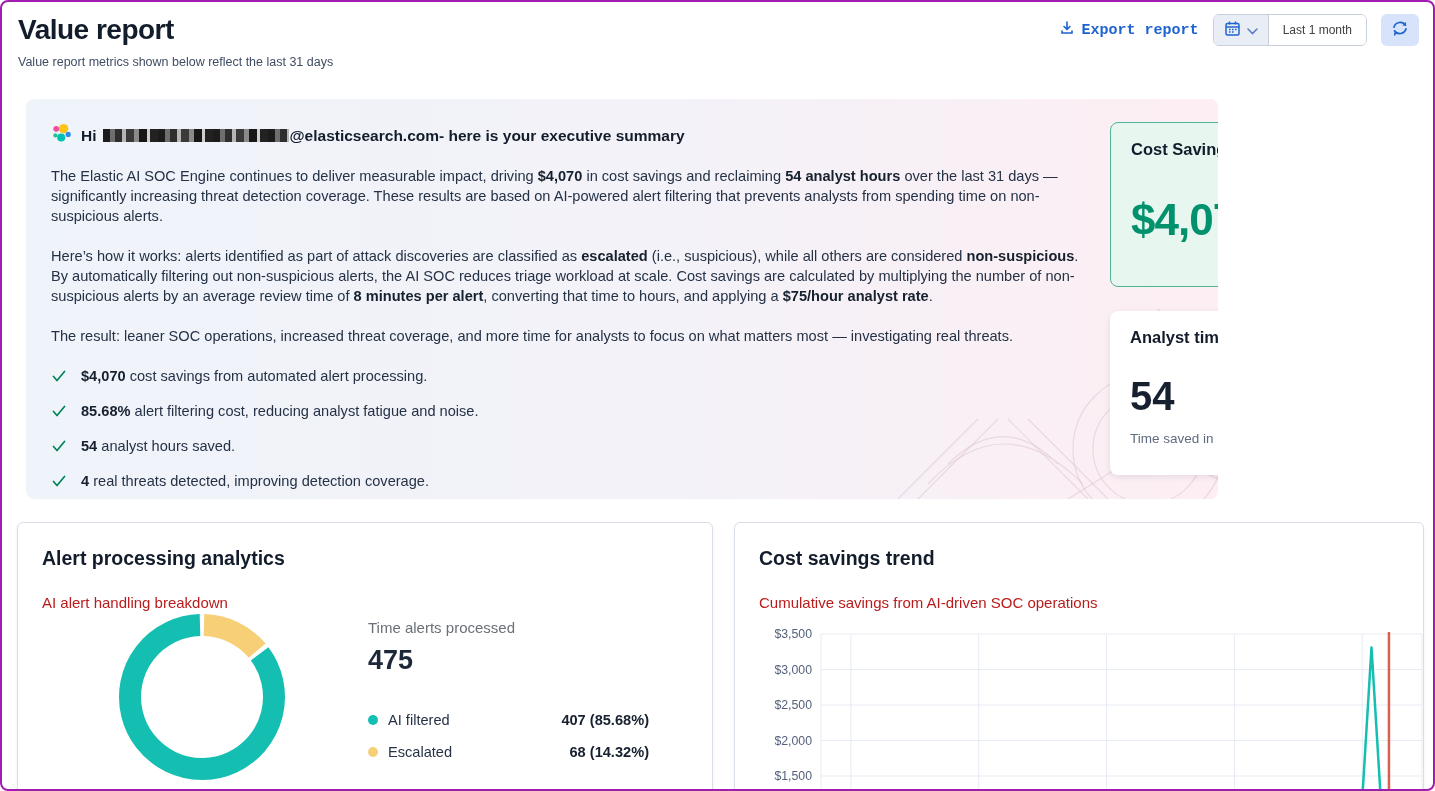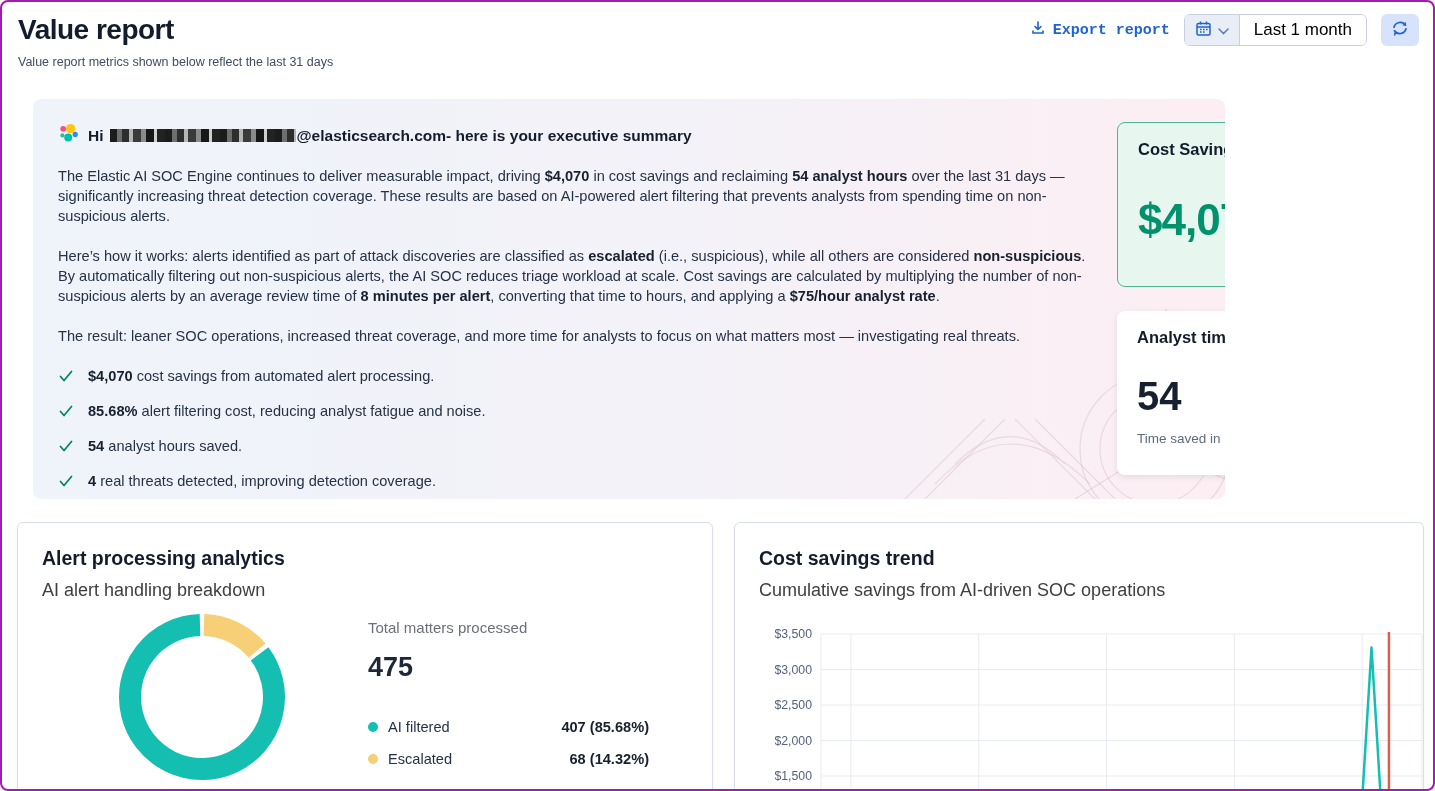--- a/index.html
+++ b/index.html
@@ -20,26 +20,26 @@
 
   
   .page-header{position:absolute;left:0;top:0;right:0;height:96px;padding:12px 16px;}
   .page-title{font-size:28px;font-weight:bold;color:#131c2b;letter-spacing:-0.5px;}
   .page-subtitle{margin-top:9px;font-size:12.5px;color:#404d63;}
   .header-controls{position:absolute;right:14px;top:12px;display:flex;align-items:center;gap:14px;}
   .export-btn{display:flex;align-items:center;gap:7px;color:var(--accent-blue);
       font-size:15px;font-weight:bold;background:none;border:none;cursor:pointer;font-family:Liberation Mono, monospace;}
   .datepicker{display:flex;height:32px;border:1px solid #c9d0dd;border-radius:6px;overflow:hidden;background:#fff;}
   .cal-seg{display:flex;align-items:center;gap:6px;background:#e9edf6;padding:0 10px;cursor:pointer;border-right:1px solid #c9d0dd;}
-  .date-seg{display:flex;align-items:center;padding:0 14px;font-size:17px;font-weight:500;color:#000000;cursor:pointer;background:#fff;}
+  .date-seg{display:flex;align-items:center;padding:0 14px;font-size:12px;font-weight:500;color:#404040;cursor:pointer;background:#fff;}
   .refresh-btn{width:38px;height:32px;border:none;border-radius:6px;background:#d6e3fa;display:flex;
       align-items:center;justify-content:center;cursor:pointer;}
 
   
-  .summary-panel{position:absolute;left:31px;top:97px;width:1192px;height:400px;border-radius:8px;
+  .summary-panel{position:absolute;left:24px;top:97px;width:1192px;height:400px;border-radius:8px;
       background:linear-gradient(90deg,#eff3fa 0%,#f3f2f8 55%,#fdeef3 100%);overflow:hidden;padding-left:32px;}
   .summary-deco{position:absolute;right:0;bottom:0;pointer-events:none;}
   .summary-left{position:absolute;left:25px;top:24px;width:1040px;}
   .greeting{display:flex;align-items:center;font-size:15.5px;font-weight:bold;color:#131c2b;margin-bottom:18px;}
   .greeting .ai-ic{margin-right:9px;flex:0 0 auto;}
   .redacted{display:inline-block;height:13px;width:186px;margin:0 1px 0 6px;vertical-align:-2px;
       background:repeating-linear-gradient(90deg,#1c1c1c 0 7px,#6e6e6e 7px 12px,#2e2e2e 12px 19px,#b5b5b5 19px 23px,#3a3a3a 23px 31px,#8a8a8a 31px 36px,#171717 36px 44px,#cfcfcf 44px 47px,#222 47px 55px);}
   .summary-left p{font-size:14.6px;line-height:20px;color:var(--text-body);margin-bottom:20px;}
   .summary-left p strong, .bullet-text strong{color:#16202e;}
   .bullets{list-style:none;margin-top:3px;}
@@ -56,26 +56,26 @@
       background:#fff;box-shadow:0 2px 6px rgba(30,40,70,0.10);padding:17px 20px;}
   .time-value{margin-top:24px;font-size:40px;font-weight:bold;color:#16202e;}
   .time-caption{margin-top:12px;font-size:13.5px;color:#5f6b7e;}
 
   
   .bottom-card{position:absolute;top:520px;height:300px;background:#fff;border:1px solid var(--border-gray);
       border-radius:6px;box-shadow:0 2px 4px rgba(30,40,70,0.05);padding:24px;}
   #analytics-card{left:15px;width:696px;}
   #trend-card{left:732px;width:690px;}
   .section-title{font-size:19.5px;font-weight:bold;color:#131c2b;}
-  .section-subtitle{margin-top:10px;font-size:18px;color:#404040;}
+  .section-subtitle{margin-top:24px;font-size:15px;color:#b91c1c;}
 
   .donut-wrap{position:absolute;left:100px;top:90px;}
   .donut-stats{position:absolute;left:350px;top:96px;width:281px;}
   .total-label{font-size:15px;color:#6a6f78;}
-  .total-value{margin-top:16px;font-size:27px;font-weight:bold;color:#1c2738;}
+  .total-value{margin-top:9px;font-size:27px;font-weight:bold;color:#1c2738;}
   .legend{margin-top:36px;}
   .legend-row{display:flex;align-items:center;margin-bottom:16px;}
   .legend-dot{width:10px;height:10px;border-radius:50%;margin-right:10px;flex:0 0 auto;}
   .legend-label{flex:1;font-size:14.6px;color:#253246;}
   .legend-value{font-size:14.6px;font-weight:bold;color:#16202e;}
 
   #trend-svg{position:absolute;left:0;top:88px;}
   .tick-label{font-size:12.3px;fill:#54617c;}
 </style>
 </head>
@@ -227,21 +227,21 @@
     <div class="section-subtitle">AI alert handling breakdown</div>
 
     <div class="donut-wrap">
       <svg id="donut-svg" width="168" height="168" viewBox="0 0 168 168">
           <path d="M 86.01035798809696 12.028071717094491 A 72 72 0 0 1 139.1164085188982 37.67310163654462" fill="none" stroke="#f6cf77" stroke-width="22"></path>
           <path d="M 141.6165062288884 40.82201706915359 A 72 72 0 1 1 81.98964201190309 12.028071717094491" fill="none" stroke="#14bfb2" stroke-width="22"></path>
         </svg>
     </div>
 
     <div class="donut-stats">
-      <div class="total-label">Total matters processed</div>
+      <div class="total-label">Time alerts processed</div>
       <div class="total-value">475</div>
       <div class="legend">
         <div class="legend-row">
           <span class="legend-dot" style="background: rgb(20, 191, 178);"></span>
           <span class="legend-label">AI filtered</span>
           <span class="legend-value">407 (85.68%)</span>
         </div>
         <div class="legend-row">
           <span class="legend-dot" style="background: rgb(246, 207, 119);"></span>
           <span class="legend-label">Escalated</span>

